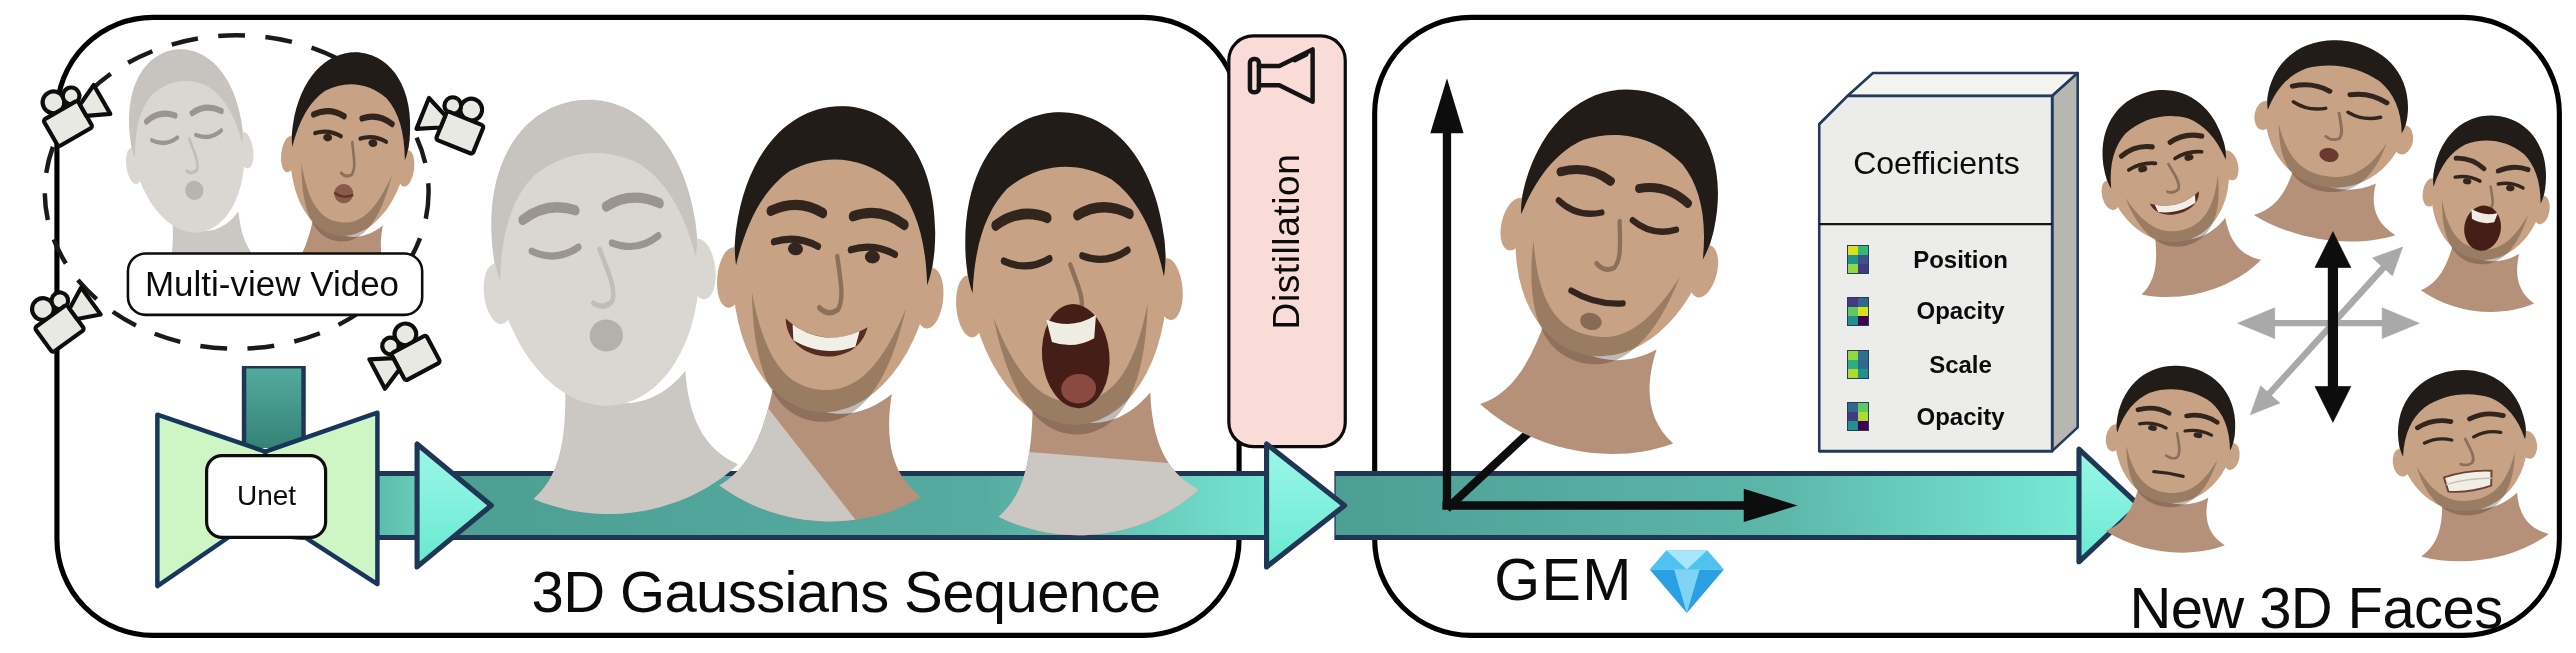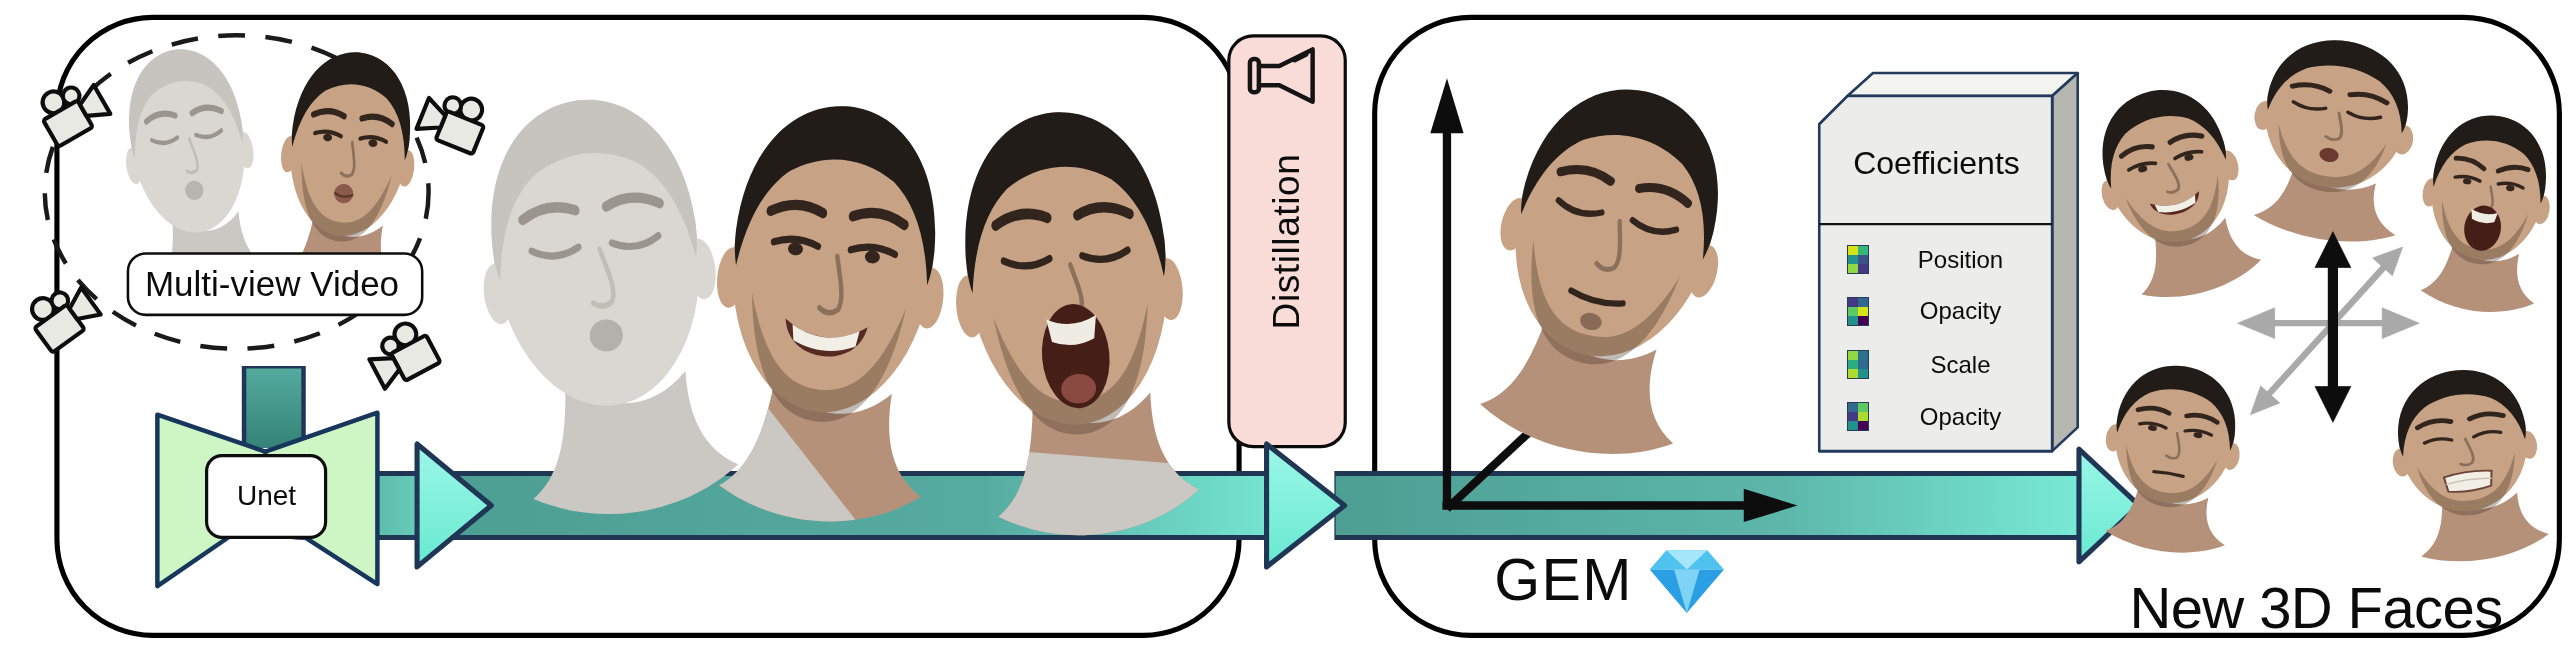--- a/index.html
+++ b/index.html
@@ -10,21 +10,21 @@
        color:#0b0b0b;line-height:1;white-space:nowrap;}
   .mv-label{left:128px;top:253px;width:288px;height:61px;font-size:35px;}
   .unet-label{left:207px;top:455px;width:119px;height:82px;font-size:28px;}
   .distill-label{left:1229px;top:36px;width:116px;height:411px;}
   .distill-label span{transform:rotate(-90deg);font-size:37px;letter-spacing:0.6px;}
   .caption{font-size:58px;letter-spacing:-0.6px;}
   .cap-gauss{left:526px;top:560px;width:640px;height:64px;}
   .cap-newfaces{left:2092px;top:560px;width:448px;height:64px;margin-top:16px;}
   .gem-label{left:1490px;top:548px;width:147px;height:64px;font-size:59px;letter-spacing:1.3px;}
   .coeff-title{left:1831px;top:142px;width:211px;height:41px;font-size:32px;}
-  .coeff-row-label{width:165px;height:28px;font-size:24px;left:1878px;}
+  .coeff-row-label{width:165px;height:28px;font-size:24px;left:1878px;font-weight:bold;}
   .r0{top:246px;} .r1{top:297px;} .r2{top:351px;} .r3{top:403px;}
   .swatch{position:absolute;left:1847px;width:22px;height:29px;display:grid;
           grid-template-columns:1fr 1fr;grid-auto-rows:1fr;border:1.3px solid #2a3b55;box-sizing:border-box;}
   .s0{top:245px;} .s1{top:297px;} .s2{top:350px;} .s3{top:402px;}
   .ft{fill:none;stroke:var(--line,#32251d);stroke-width:4.5;stroke-linecap:round;}
   .ftb{fill:none;stroke:var(--line,#32251d);stroke-width:6.5;stroke-linecap:round;}
   .ftn{fill:none;stroke:var(--line,#32251d);stroke-width:3.5;stroke-linecap:round;opacity:.4;}
   .pupil{fill:var(--line,#32251d);}
 </style>
 </head>
@@ -286,20 +286,21 @@
     <polygon points="-58,-16 58,-16 0,52" fill="#2b9fe3"></polygon>
     <polygon points="-20,-16 20,-16 0,52" fill="#7fd4f5"></polygon>
   </g>
 </svg>
 
 <div class="lbl mv-label">Multi-view Video</div>
 <div class="lbl unet-label">Unet</div>
 <div class="lbl distill-label">
       <span>Distillation</span>
     </div>
+<div class="lbl caption cap-gauss">3D Gaussians Sequence</div>
 <div class="lbl coeff-title">Coefficients</div>
 <div class="lbl gem-label">GEM</div>
 
 <div class="swatch s0">
       <div style="background: rgb(216, 226, 25);"></div>
       <div style="background: rgb(53, 183, 121);"></div>
       <div style="background: rgb(33, 145, 140);"></div>
       <div style="background: rgb(59, 82, 139);"></div>
       <div style="background: rgb(144, 215, 67);"></div>
       <div style="background: rgb(68, 57, 131);"></div>

